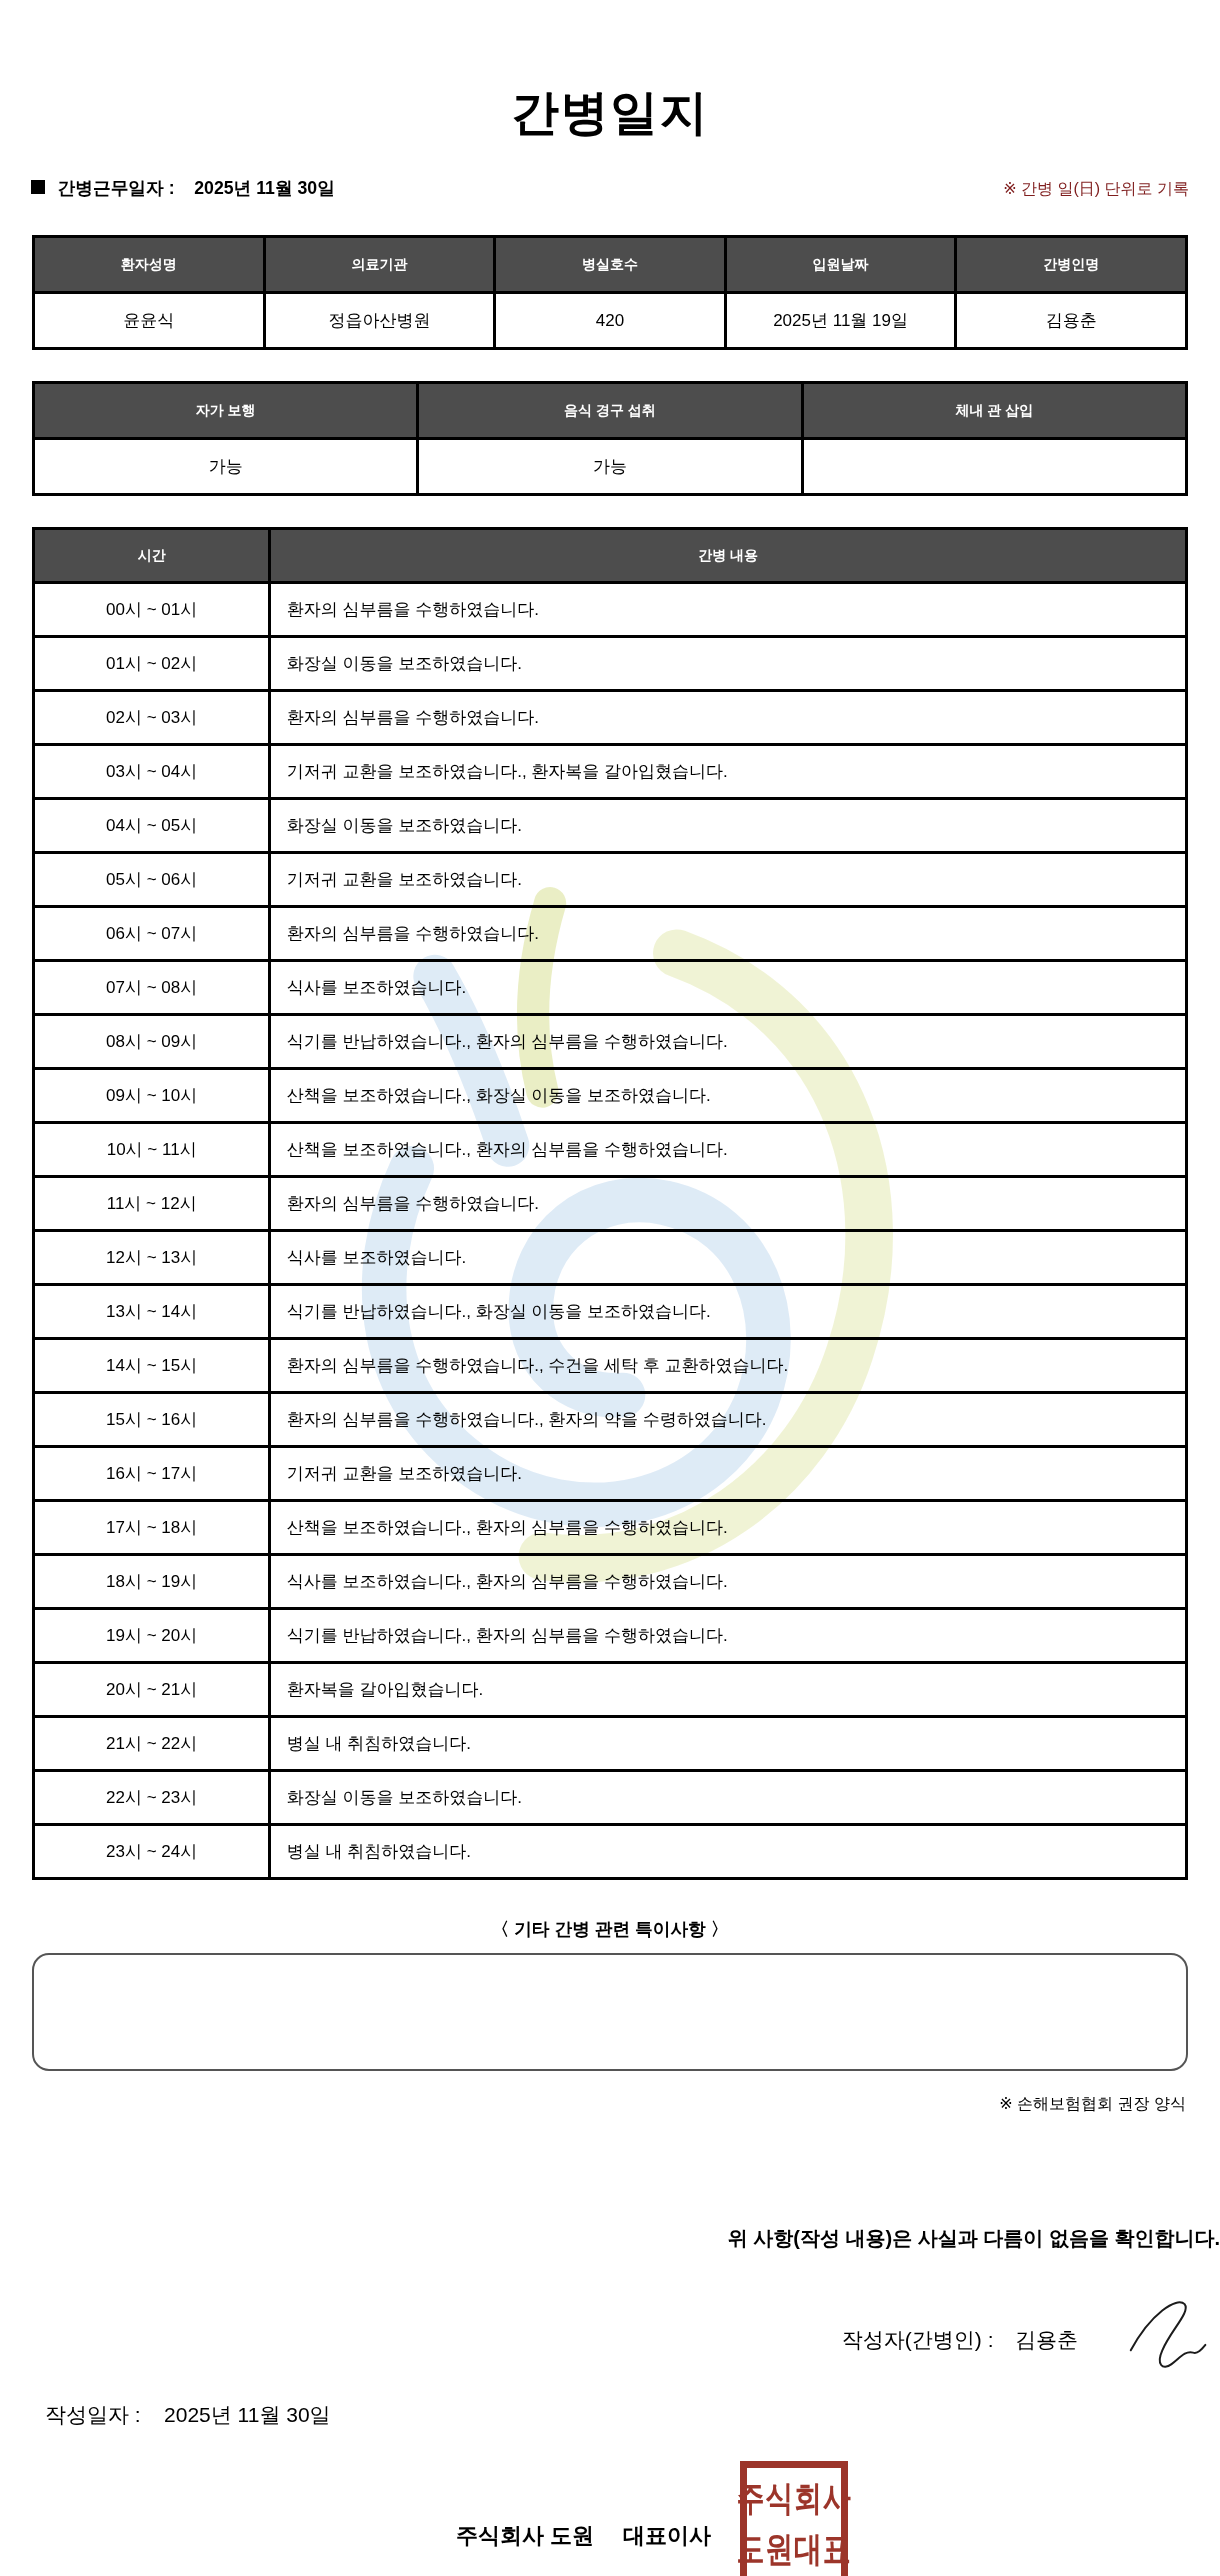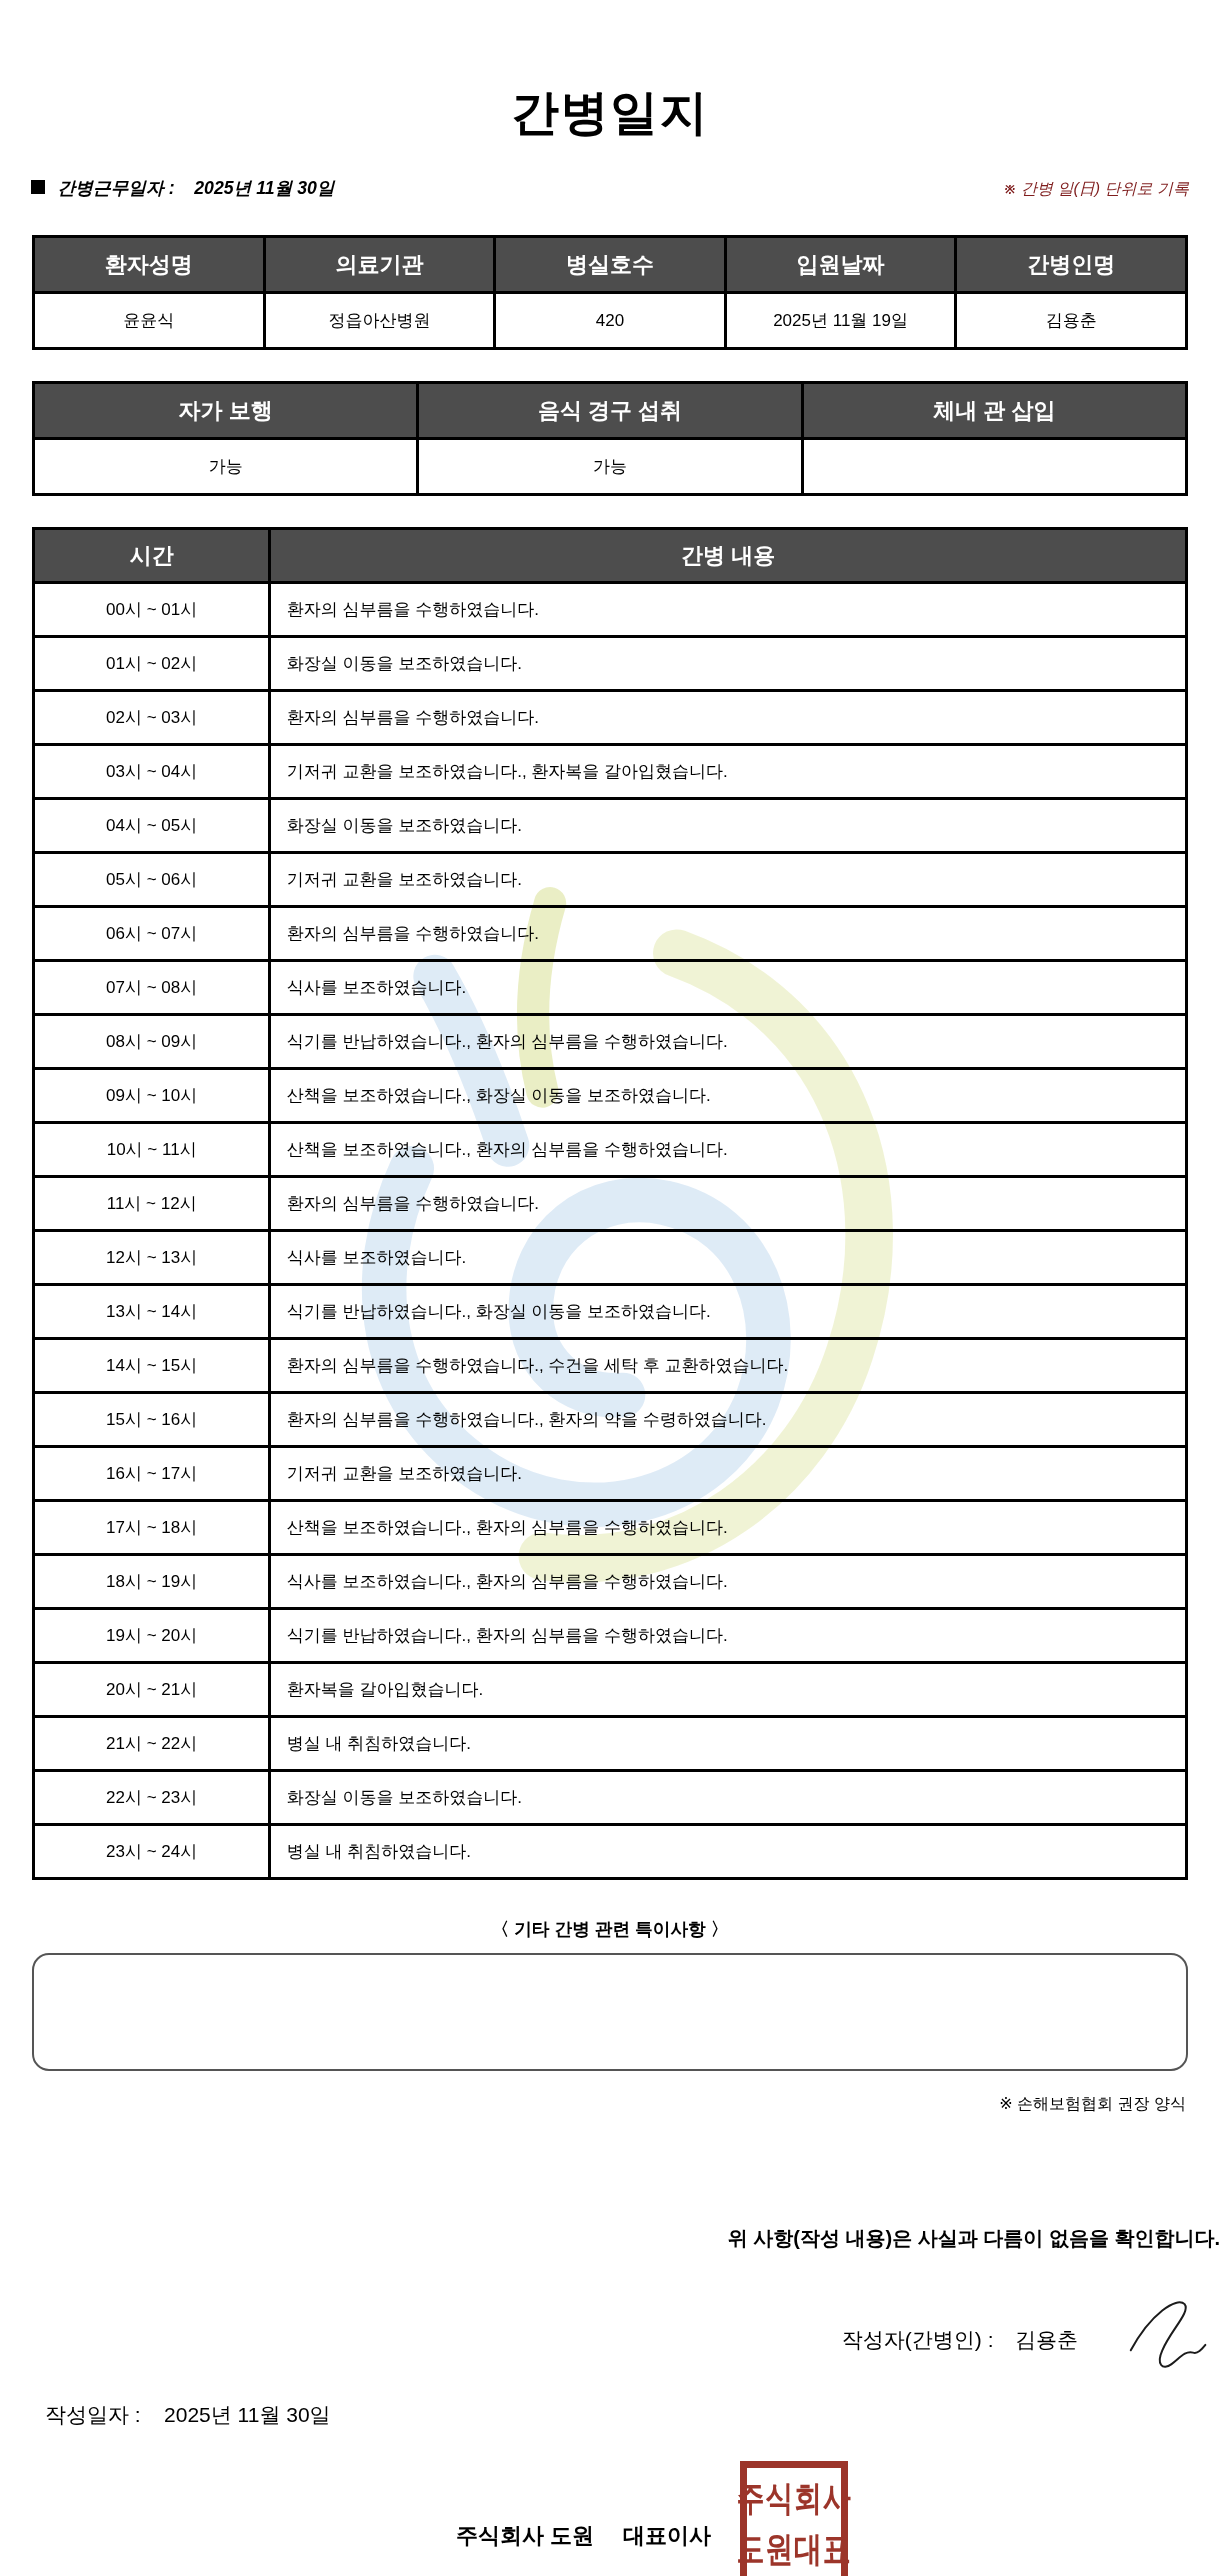--- a/index.html
+++ b/index.html
@@ -6,29 +6,29 @@
   body{
     width:1220px;height:2576px;position:relative;overflow:hidden;
     font-family:"Liberation Sans","DejaVu Sans",sans-serif;color:#000;
   }
   .layer{position:relative;z-index:1;}
   
   .watermark{position:absolute;left:277px;top:861px;z-index:0;opacity:.6;pointer-events:none;}
   
   .doc-title{margin-top:81px;text-align:center;font-size:48px;font-weight:bold;letter-spacing:1.5px;}
   
-  .date-line{display:flex;justify-content:space-between;align-items:flex-end;margin:31px 31px 0 31px;font-style:italic;}
+  .date-line{display:flex;justify-content:space-between;align-items:flex-end;margin:31px 31px 0 31px;}
   .date-left{font-size:17.7px;font-weight:bold;}
   .date-left .sq{display:inline-block;width:14px;height:14px;background:#000;margin-right:7.7px;}
   .date-right{font-size:16px;color:#7f1d1d;}
   
   .tbl-wrap{margin:0 32px;}
   table{border-collapse:collapse;width:100%;table-layout:fixed;background:transparent;}
   th,td{border:3.1px solid #000;text-align:center;vertical-align:middle;background:transparent;}
-  th{background:#4d4d4d;color:#fff;font-weight:bold;font-size:22px;}
+  th{background:#4d4d4d;color:#fff;font-weight:bold;font-size:14px;}
   td{font-size:17px;}
   .t1{margin-top:35px;}
   .t1 th{height:51px;}
   .t1 td{height:51px;}
   .t2{margin-top:31px;}
   .t2 th{height:51px;}
   .t2 td{height:51px;}
   .t3{margin-top:31px;}
   .t3 th{height:49px;}
   .t3 td{height:49px;}

